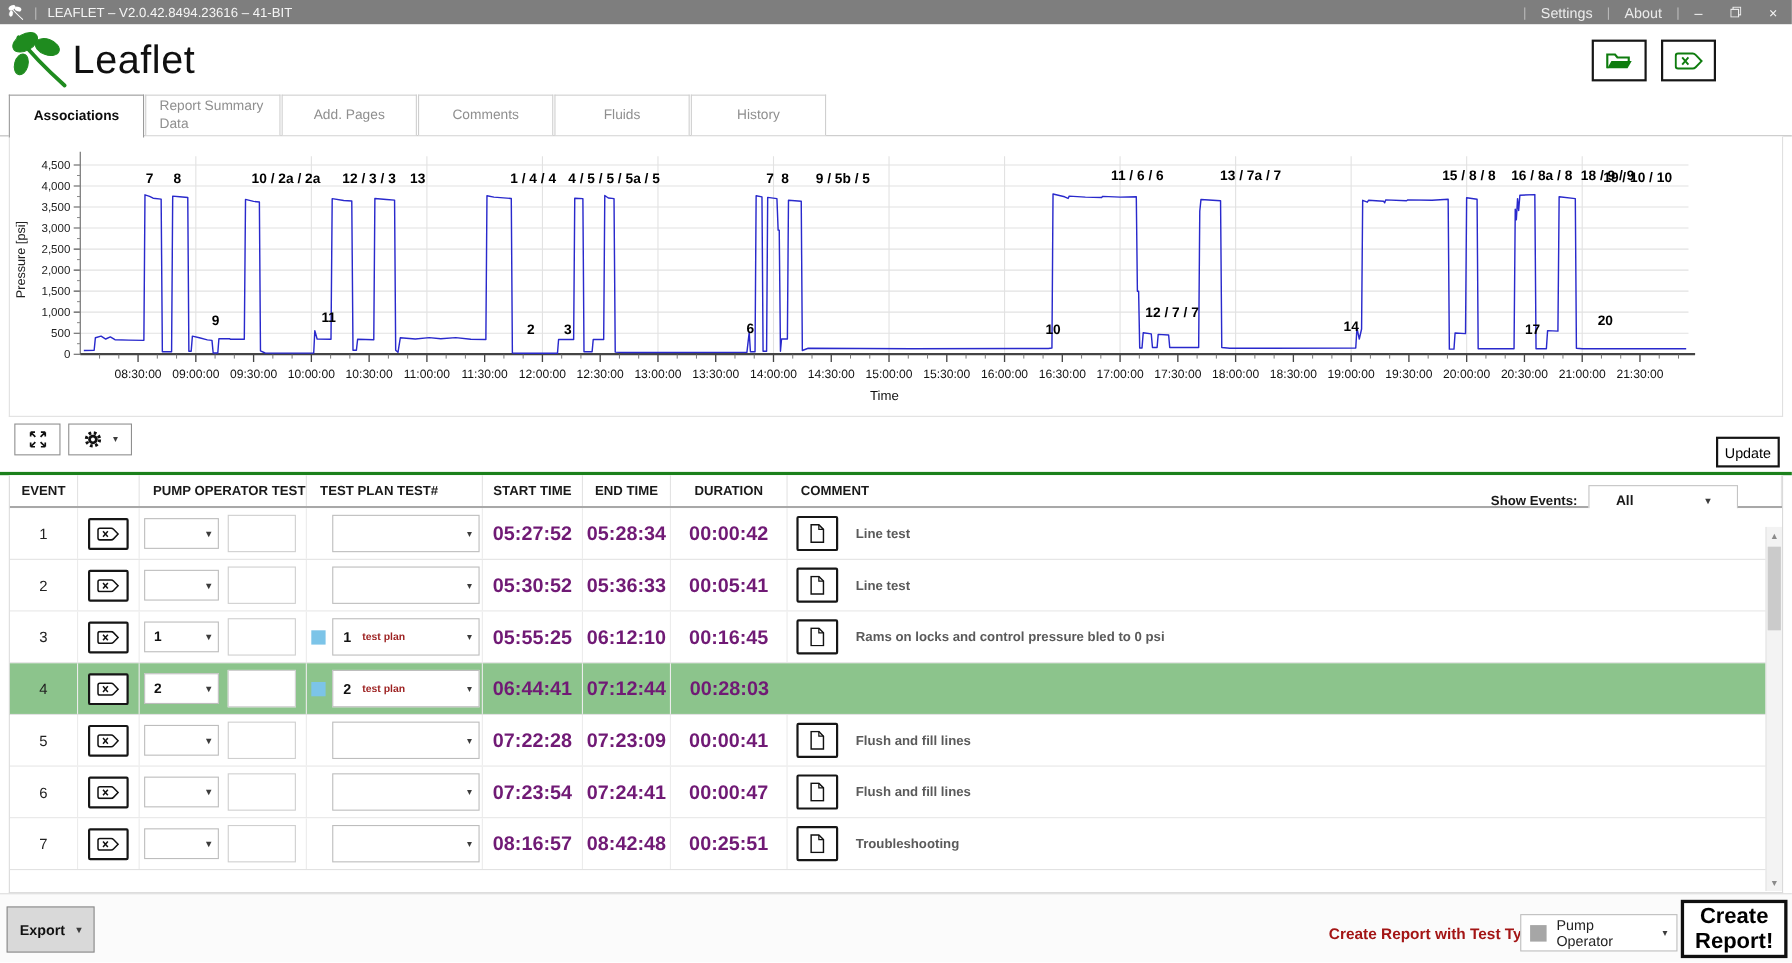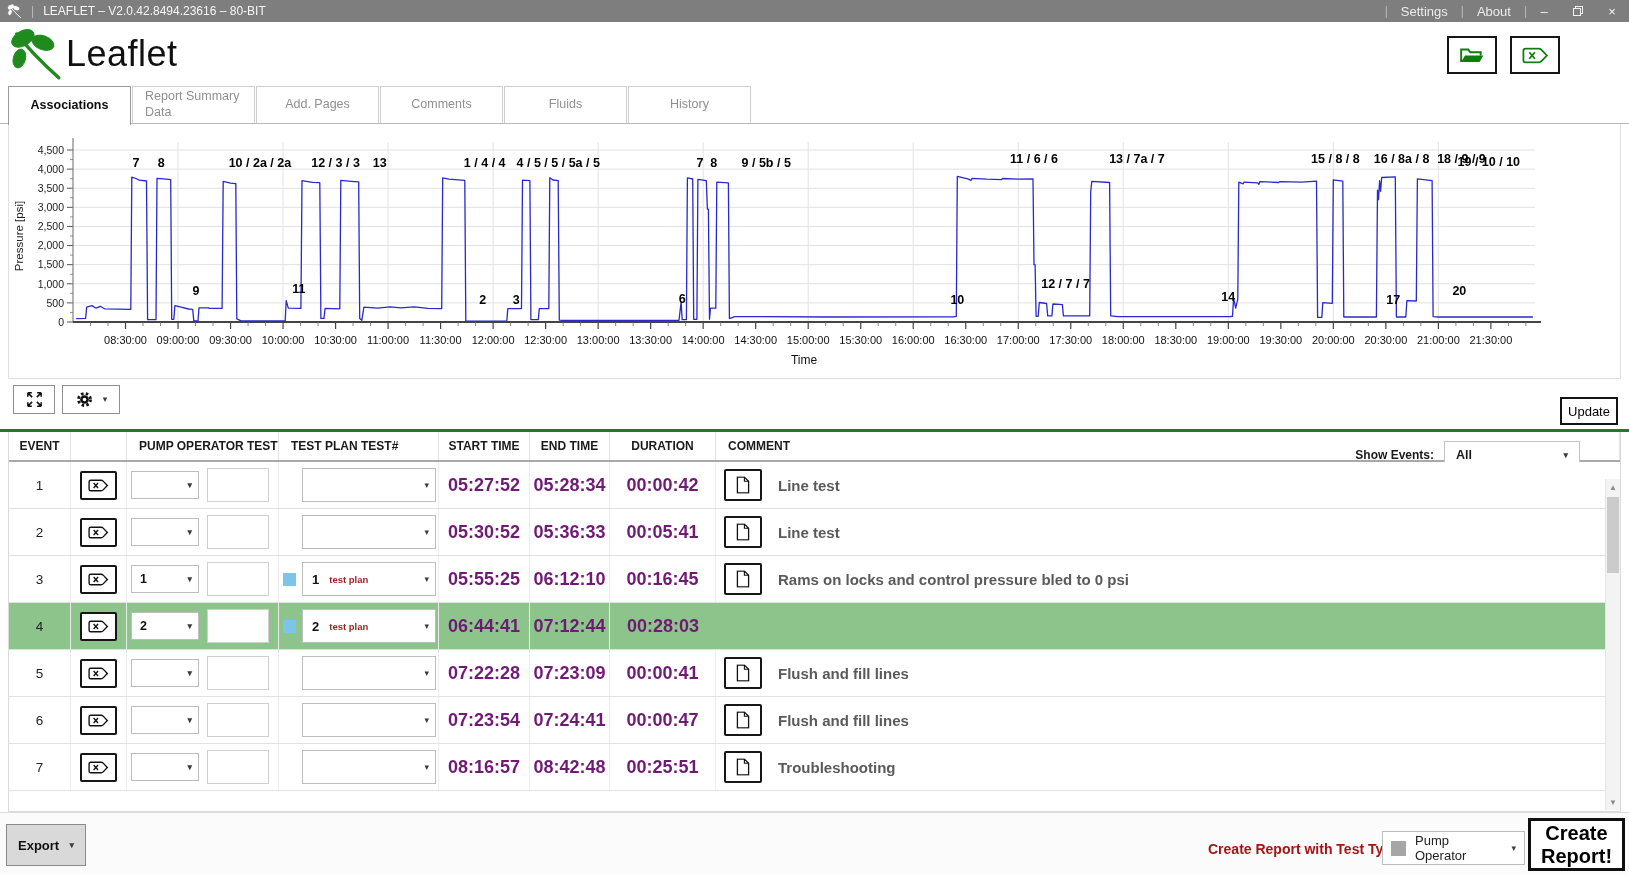--- a/index.html
+++ b/index.html
@@ -39,21 +39,21 @@
   #btn-update{position:absolute;left:1560px;top:397px;width:58px;height:28px;background:#fff;border:2px solid #141414;font-weight:400;font-size:13px;display:flex;align-items:center;justify-content:center;cursor:pointer}
   .green-rule{position:absolute;top:429px;left:0;width:100%;height:3px;background:#1b801b}
 
   
   .table-panel{position:absolute;top:432px;left:8px;width:1613px;height:380px;background:#fff;border:1px solid #dadada;border-top:none}
   .thead{position:relative;height:30px;border-bottom:2px solid #a8a8a8;display:grid;grid-template-columns:62px 56px 152px 160px 91px 80px 106px 1fr;align-items:center;font-size:12px;font-weight:700;color:#1a1a1a}
   .th{height:100%;display:flex;align-items:center;border-right:1px solid #e3e3e3;padding-left:12px}
   .th.ctr{justify-content:center;padding-left:0}
   .th:last-child{border-right:none}
   .show-events{position:absolute;right:40px;top:9px;display:flex;align-items:center;gap:10px;font-size:12px;font-weight:700}
-  .sel-events{width:136px;height:28px;border:1px solid #c4c4c4;background:#fff;display:flex;align-items:center;padding:0 11px;font-weight:700;font-size:12.5px;cursor:pointer}
+  .sel-events{width:136px;height:28px;border:1px solid #c4c4c4;background:#fff;display:flex;align-items:center;padding:0 24px;font-weight:700;font-size:12.5px;cursor:pointer}
   .sel-events .caret{margin-left:auto}
 
   .tbody{position:relative}
   .trow{display:grid;grid-template-columns:62px 56px 152px 160px 91px 80px 106px 1fr;height:47px;align-items:center;border-bottom:1px solid #e2e2e2;background:#fff}
   .trow.hl{background:#8cc48c}
   .c{height:100%;display:flex;align-items:center;justify-content:center;border-right:1px solid #ececec}
   .c:last-child{border-right:none}
   .c-pump,.c-plan,.c-comment{justify-content:flex-start}
   .evnum{font-size:13.5px;color:#222}
   .icon-btn{background:#fff;border:2px solid #161616;border-radius:2px;display:flex;align-items:center;justify-content:center;cursor:pointer}
@@ -61,21 +61,21 @@
   .doc-btn{width:38px;height:32px;margin-left:8px}
   .sel{border:1px solid #bdbdbd;background:#fff;display:flex;align-items:center;cursor:pointer}
   .sel .caret{margin-left:auto;padding-right:6px}
   .sel-pump{width:68px;height:28px;margin-left:4px;padding-left:8px;font-weight:700;font-size:12.5px}
   .txt{width:62px;height:34px;border:1px solid #cfcfcf;margin-left:8px;background:#fff}
   .bluesq{width:13px;height:13px;background:#7cc4e8;margin-left:4px;flex:0 0 auto}
   .sel-plan{width:134px;height:34px;margin-left:6px;padding-left:9px;gap:10px}
   .plannum{font-weight:700;font-size:13px}
   .planlbl{font-size:9.5px;font-weight:700;color:#9c1f1f}
   .t{font-weight:700;font-size:18px;color:#701a75}
-  .ctext{font-size:15px;font-weight:600;color:#5a5a5a;margin-left:16px}
+  .ctext{font-size:12px;font-weight:600;color:#5a5a5a;margin-left:16px}
 
   .vscroll{position:absolute;top:47px;right:0;bottom:1px;width:15px;background:#f3f3f3;border-left:1px solid #e4e4e4}
   .vs-btn{position:absolute;left:0;width:100%;height:16px;display:flex;align-items:center;justify-content:center;color:#8a8a8a;font-size:8px;cursor:pointer}
   .vs-up{top:0}.vs-down{bottom:0}
   .vs-thumb{position:absolute;top:18px;left:1px;width:12px;height:76px;background:#cbcbcb;cursor:pointer}
 
   
   .footer{position:absolute;top:812px;left:0;right:0;bottom:0;background:#fbfbfb;border-top:1px solid #dcdcdc}
   .export-btn{position:absolute;left:6px;top:11px;width:80px;height:42px;background:#d9d9d9;border:1px solid #8a8a8a;display:flex;align-items:center;padding:0 11px;font-size:13px;font-weight:600;cursor:pointer}
   .export-btn .caret{margin-left:auto}
@@ -123,21 +123,21 @@
     </symbol>
   </defs>
 </svg>
 
 <div class="titlebar">
   <div class="tb-left">
     <svg width="15" height="15" viewBox="0 0 64 64" style="fill:#fff;stroke:none">
         <use href="#i-leaf" style="stroke:#fff"></use>
       </svg>
     <span class="tb-sep">|</span>
-    <span class="tb-title">LEAFLET – V2.0.42.8494.23616 – 80-BIT</span>
+    <span class="tb-title">LEAFLET – V2.0.42.8494.23616 – 41-BIT</span>
   </div>
   <div class="tb-right">
     <span class="tb-sep">|</span>
     <span class="tb-item">Settings</span>
     <span class="tb-sep">|</span>
     <span class="tb-item">About</span>
     <span class="tb-sep">|</span>
     <span class="tb-ctl">–</span>
     <span class="tb-ctl">
       <svg width="10" height="10" viewBox="0 0 10 10">

